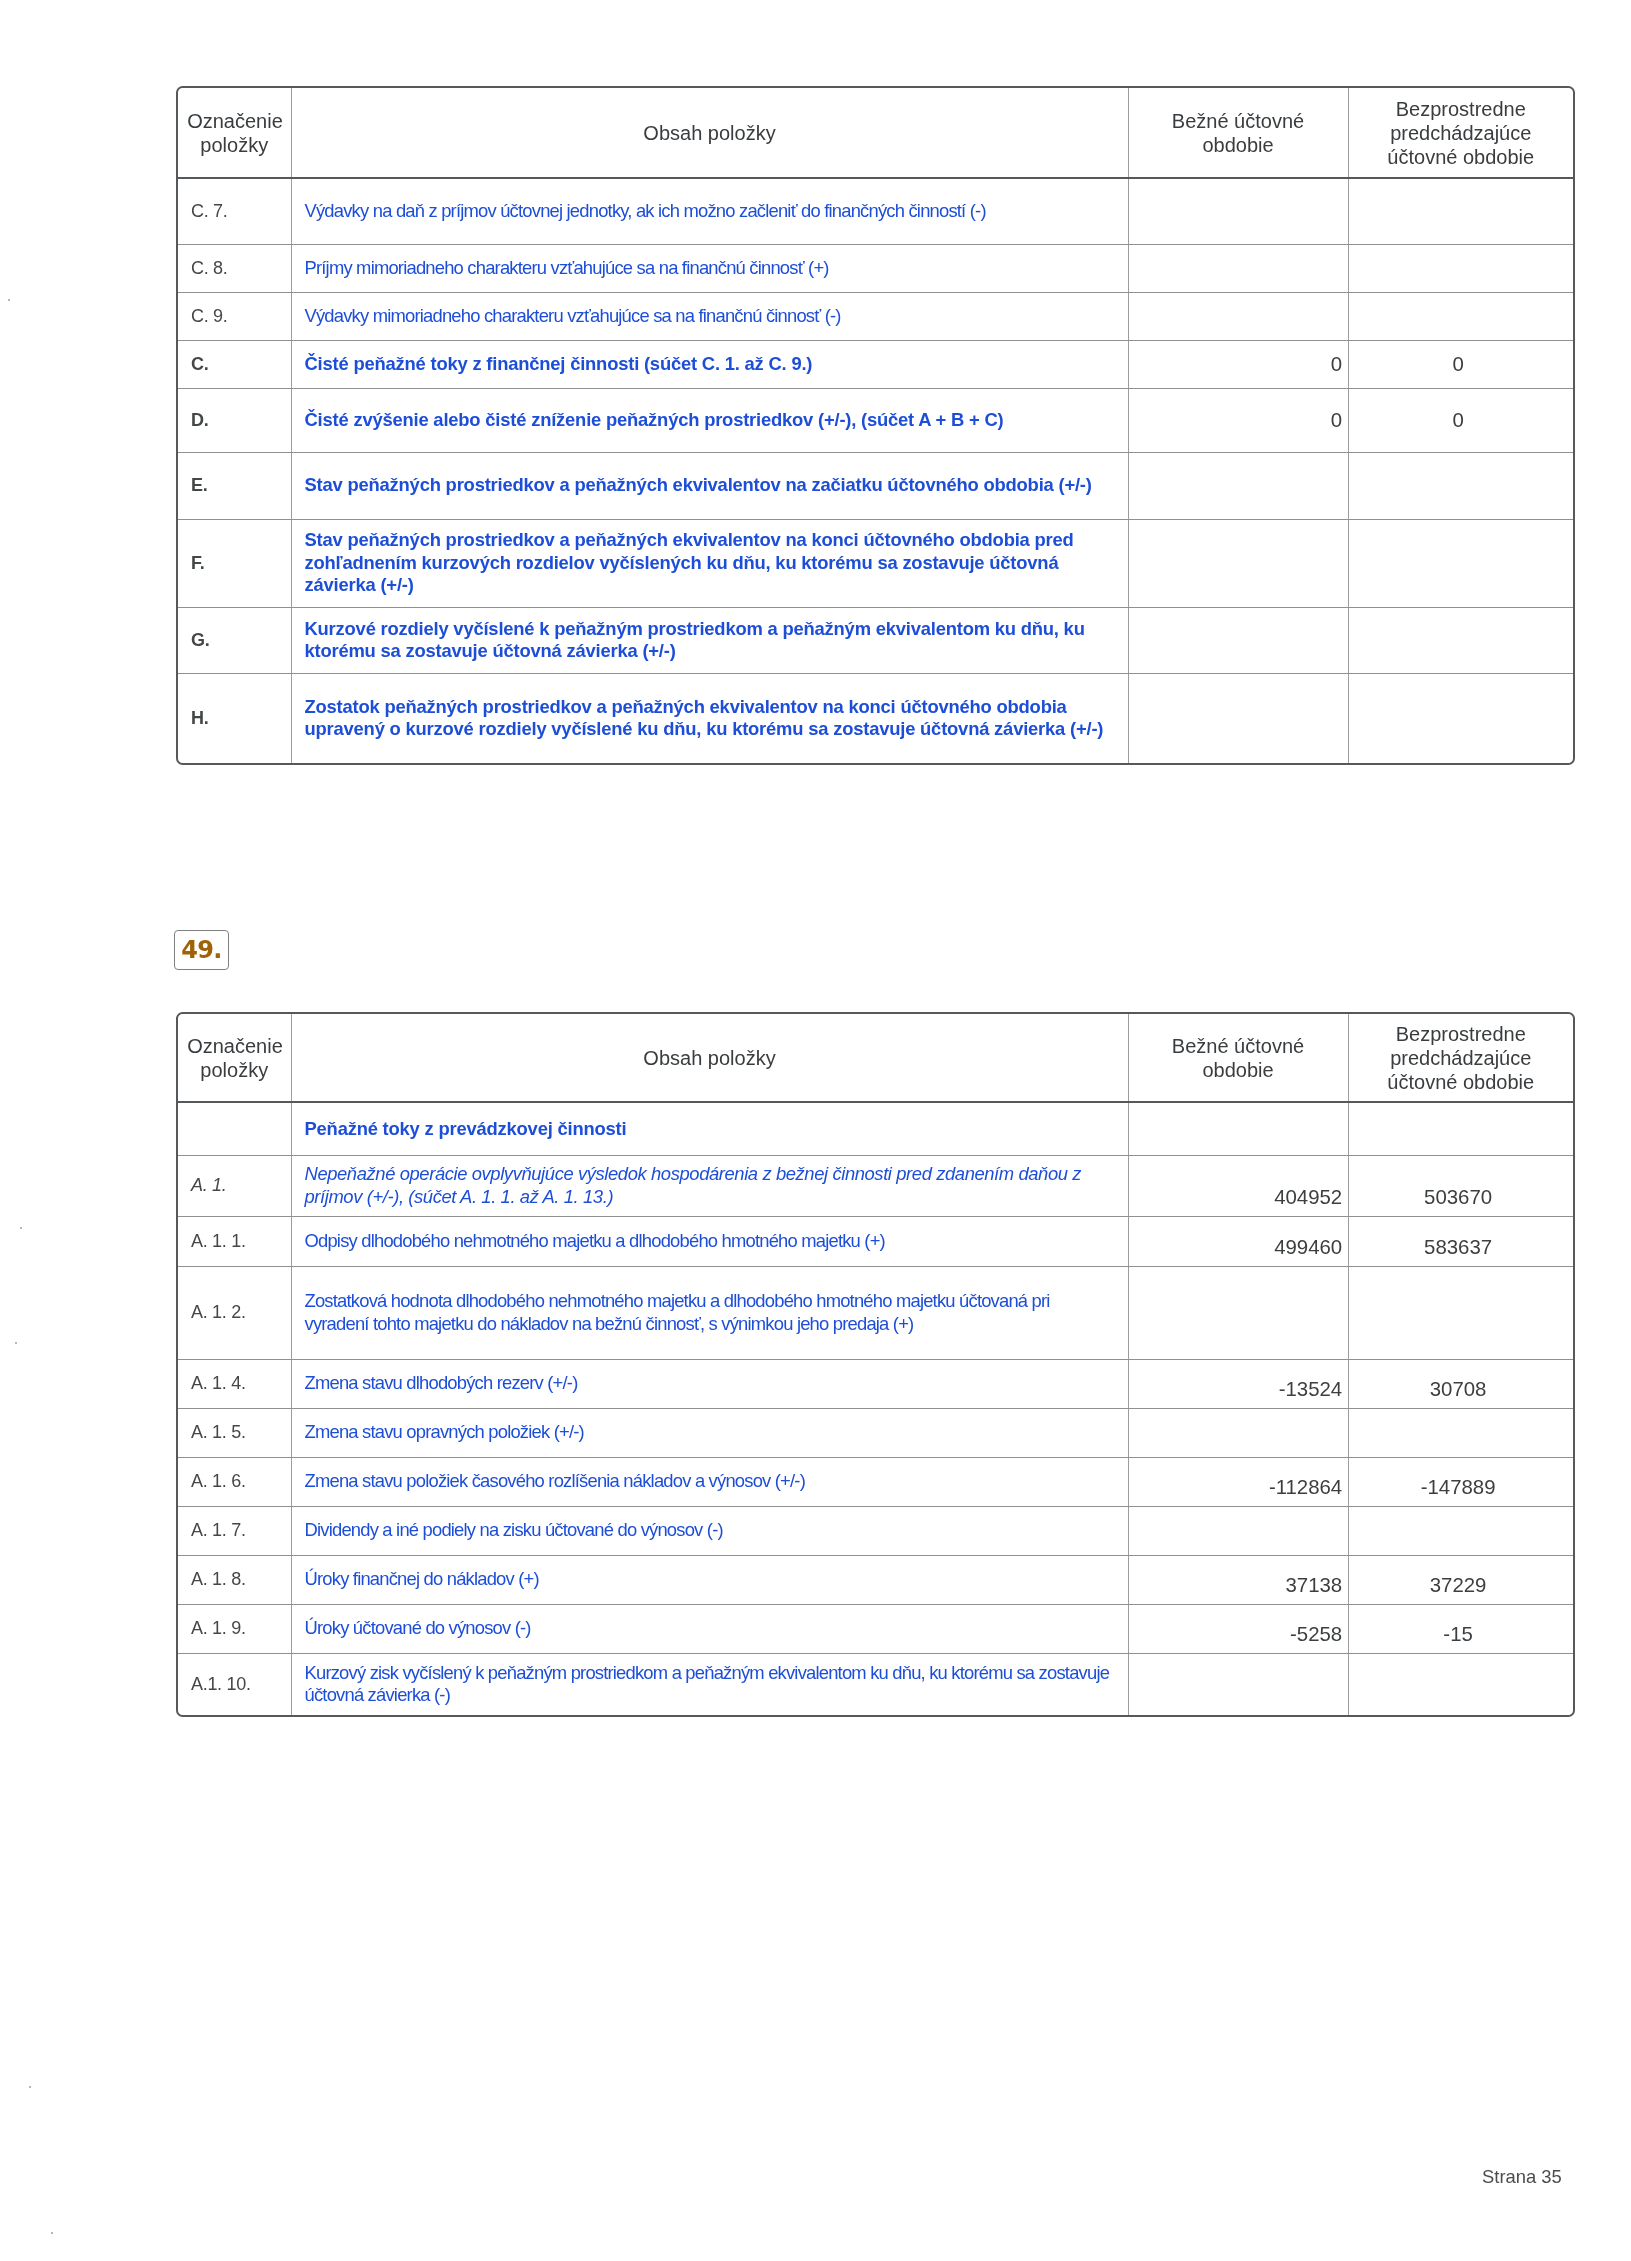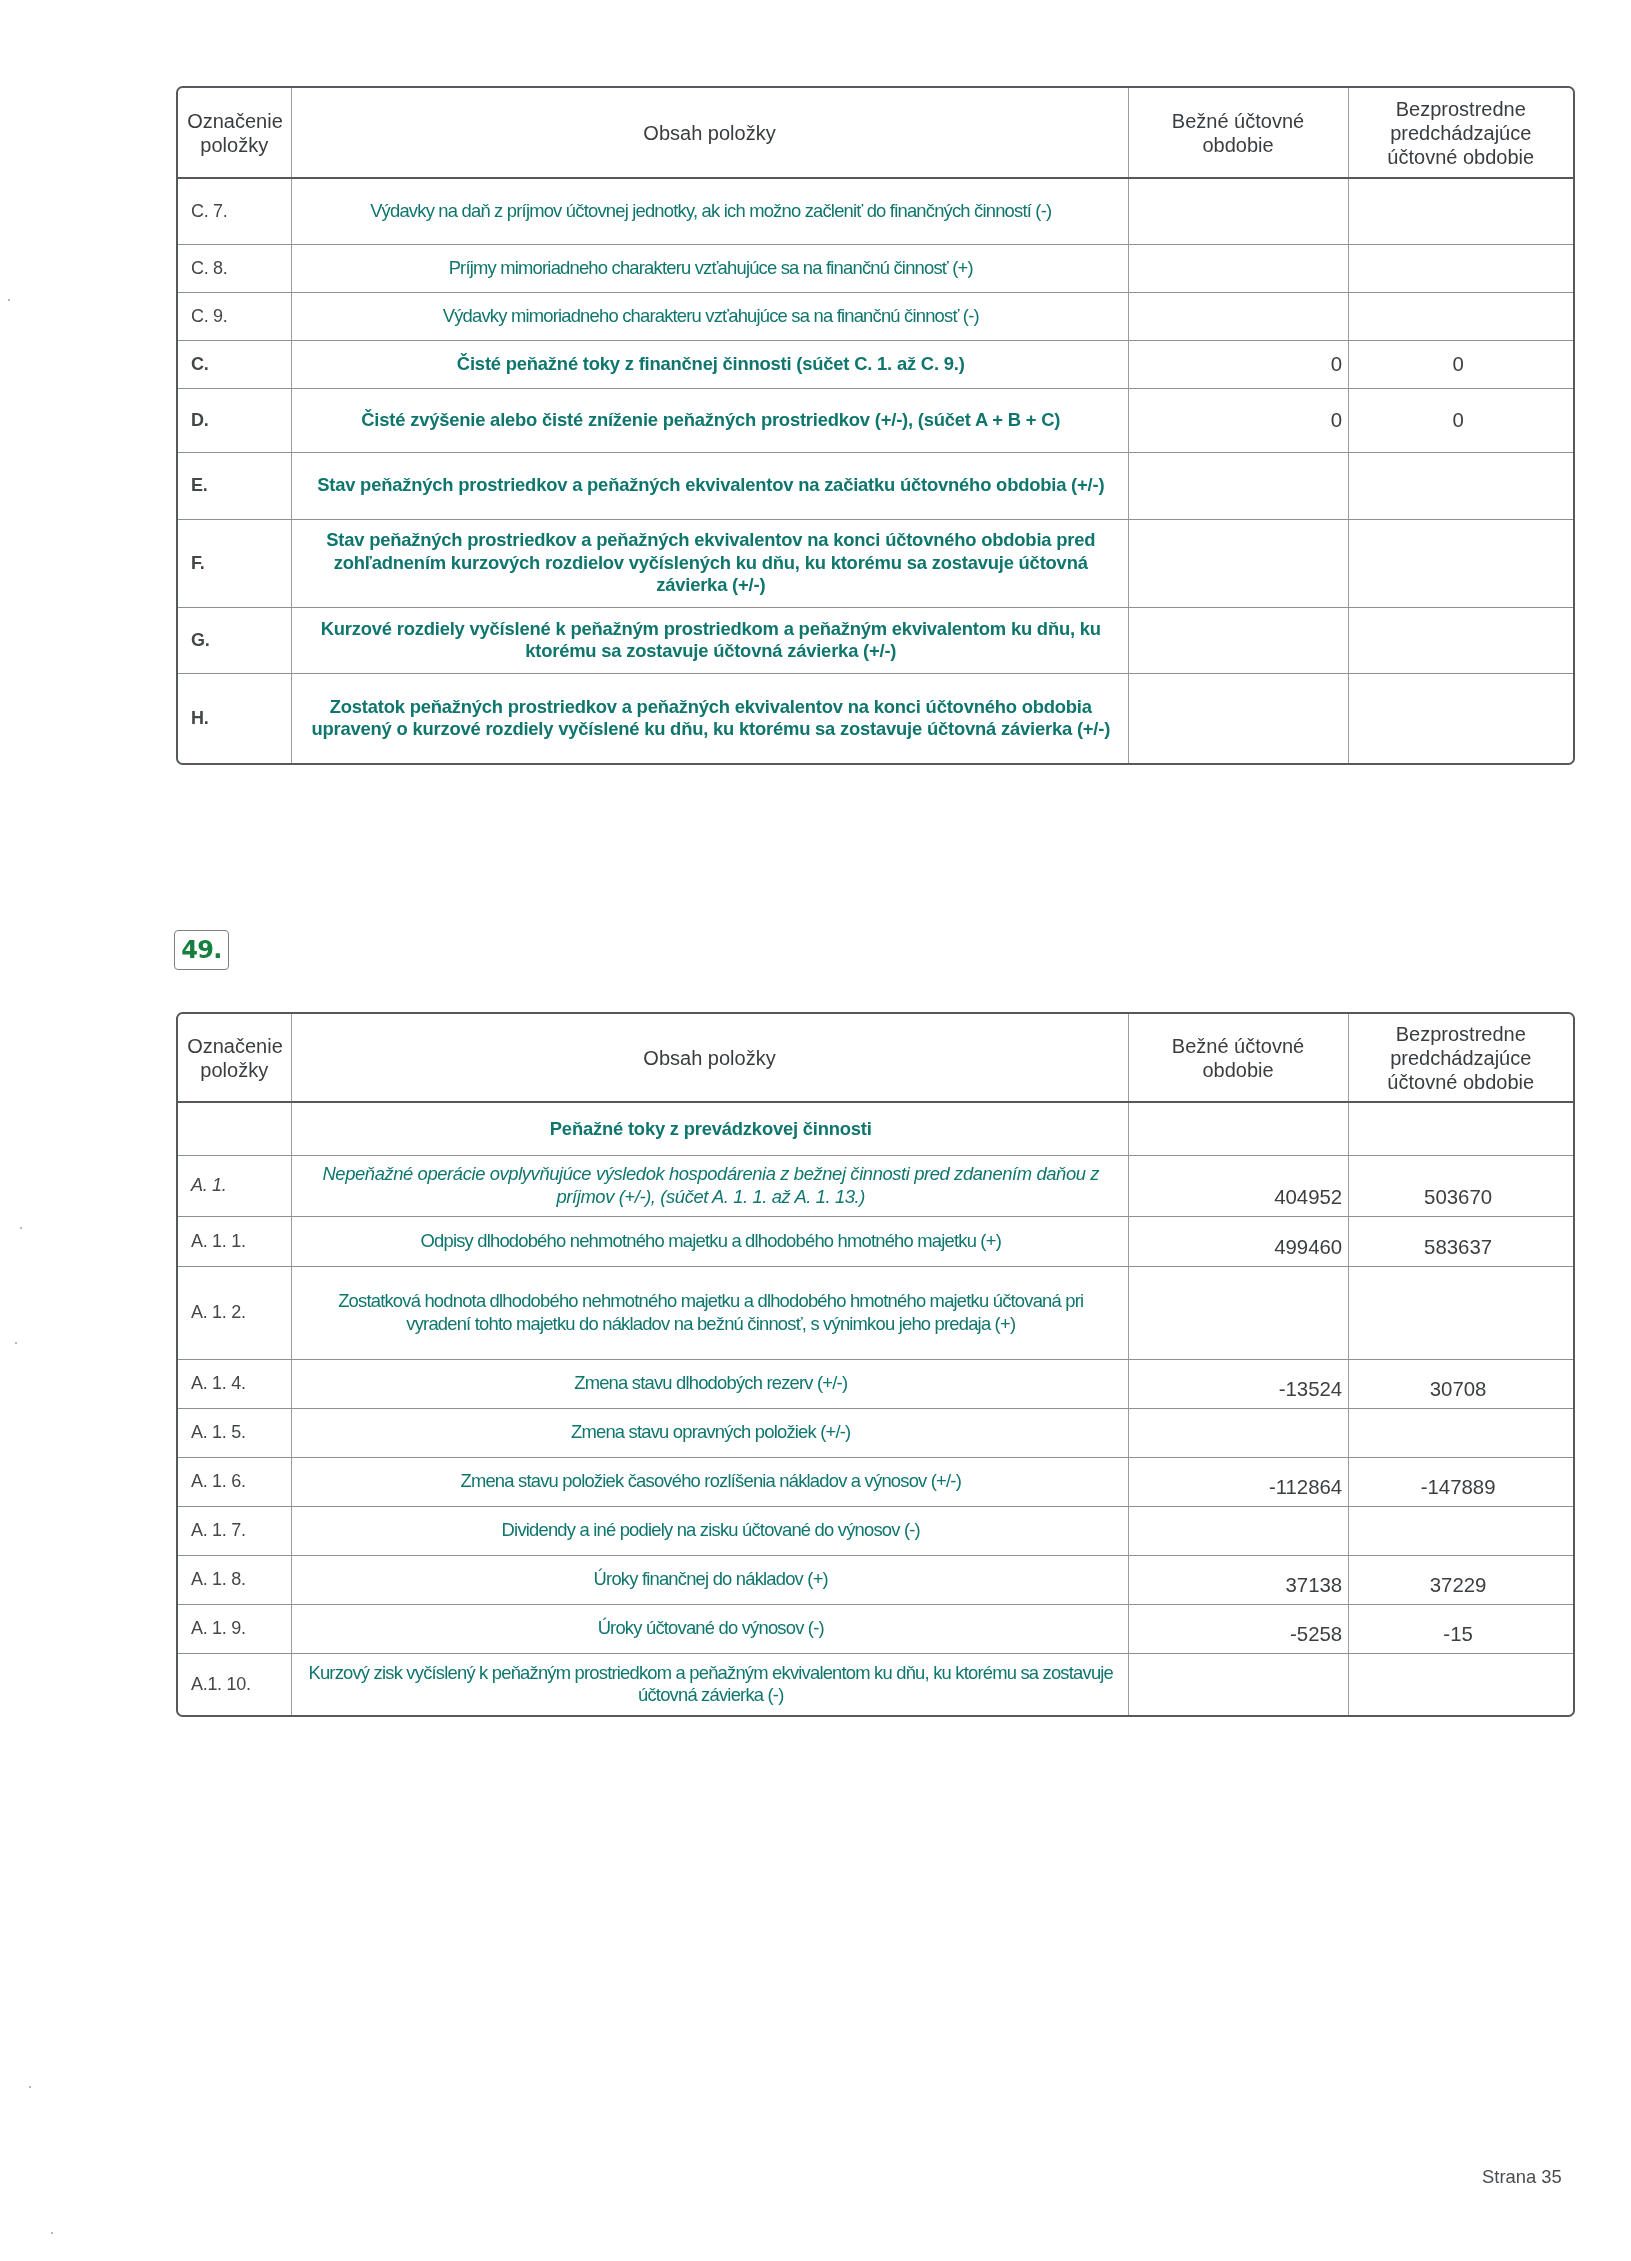--- a/index.html
+++ b/index.html
@@ -14,31 +14,31 @@
   .tbl tr:last-child td { border-bottom: none; }
   .tbl th { font-weight: normal; font-size: 20px; line-height: 24px; text-align: center;
             border-bottom: 2px solid #55595b; color: #3a3d3f; }
   .col-code { width: 113px; }
   .col-desc { width: 837px; }
   .col-cur { width: 220px; }
   .col-prev { width: auto; }
   td.code { font-family: "Liberation Sans", sans-serif; font-size: 18px; padding-left: 13px;
             color: #444748; letter-spacing: -0.3px; }
   td.code.bold { font-weight: bold; }
-  td.desc { font-size: 18.4px; line-height: 22.4px; padding: 4px 10.5px 4px 13px; color: #0f766e;
-            letter-spacing: -0.4px; text-align: center; }
+  td.desc { font-size: 18.4px; line-height: 22.4px; padding: 4px 10.5px 4px 13px; color: #1d4ed8;
+            letter-spacing: -0.4px; }
   td.desc.bold { font-weight: bold; letter-spacing: -0.2px; }
   td.desc.italic { font-style: italic; }
   td.desc.cond { letter-spacing: -0.8px; }
   td.num { font-size: 20.4px; text-align: right; padding-right: 5.3px; color: #3c3f41; vertical-align: bottom;
            padding-bottom: 6.6px; }
   .section-heading { position: absolute; left: 174px; top: 930px; height: 39px; display: flex; align-items: center; }
   .section-num { border: 1.3px solid #7d8083; border-radius: 4px; width: 53px; height: 38px;
                  display: flex; align-items: center; justify-content: center; font-weight: bold;
-                 font-size: 24px; color: #15803d; font-family: "DejaVu Sans", sans-serif; letter-spacing: -0.7px; }
+                 font-size: 24px; color: #a16207; font-family: "DejaVu Sans", sans-serif; letter-spacing: -0.7px; }
   .section-title { margin-left: 25px; font-weight: bold; font-size: 24px; color: #3a3d3f;
                    font-family: "DejaVu Sans", sans-serif; letter-spacing: -0.8px; }
   .footer { position: absolute; left: 1482px; top: 2166px; font-size: 18.4px; color: #4a4d4f; }
   .speck { position: absolute; width: 2px; height: 2px; background: #9ea0a2; border-radius: 50%; }
 </style>
 </head>
 <body>
 
 <div class="tbl" style="top:86px;">
   <table>

